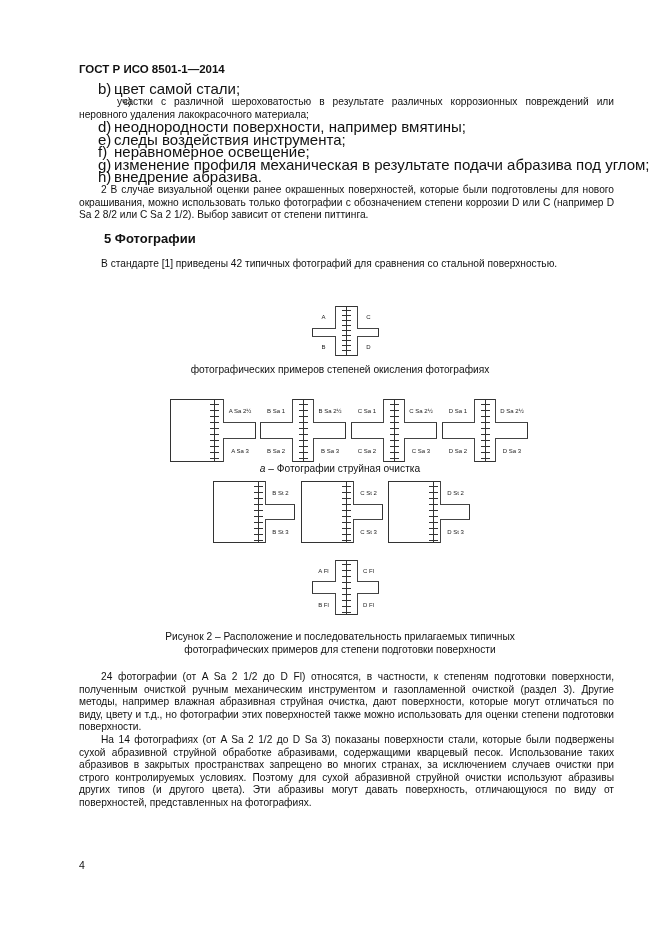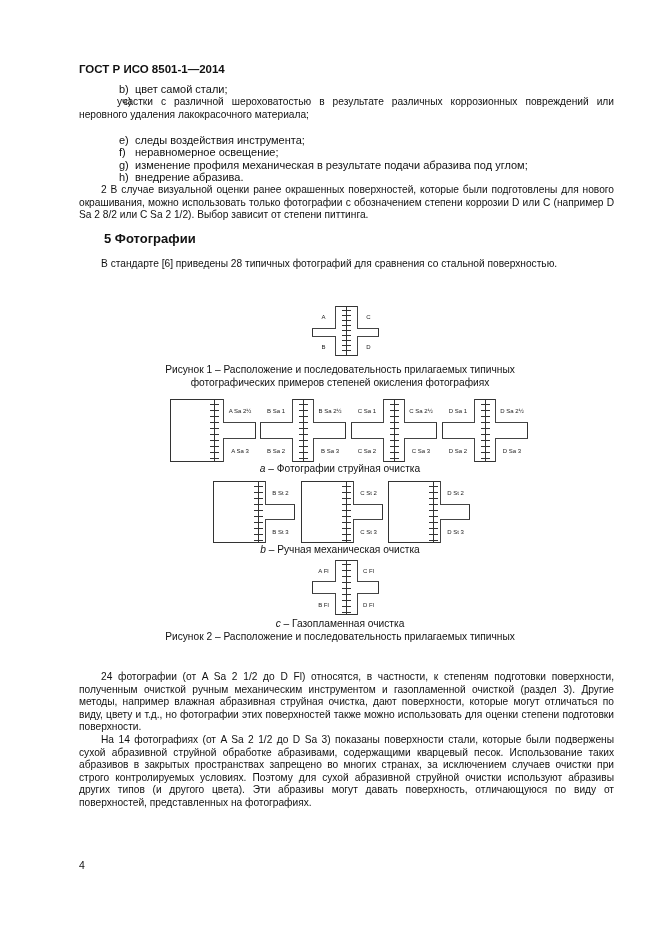--- a/index.html
+++ b/index.html
@@ -3,21 +3,21 @@
 <meta charset="utf-8">
 <style>
   html, body { margin: 0; padding: 0; background: #ffffff; }
   body { width: 661px; height: 936px; position: relative; overflow: hidden;
          font-family: "Liberation Sans", sans-serif; color: #111; }
   .page { position: absolute; left: 0; top: 0; width: 661px; height: 936px; }
   .hdr { position: absolute; left: 79px; top: 63px; font-size: 11.5px; font-weight: bold; }
   .txt { position: absolute; left: 79px; width: 535px; font-size: 10.2px; line-height: 12.6px; }
   .just { text-align: justify; text-align-last: left; }
   .ind { text-indent: 22px; }
-  .li { position: absolute; left: 119px; font-size: 11px; line-height: 12.6px; }
+  .li { position: absolute; left: 98px; font-size: 15px; line-height: 12.6px; }
   .li .mk { display: inline-block; width: 16px; }
   .sec { position: absolute; left: 104px; top: 231px; font-size: 13px; font-weight: bold; }
   .cap { position: absolute; left: 100px; width: 480px; text-align: center; font-size: 10.2px; line-height: 12.6px; }
   .cap i { font-style: italic; }
   .pg { position: absolute; left: 79px; top: 859px; font-size: 10.5px; }
 
   
   .fig { position: absolute; border: 1px solid #333; background: #fff; box-sizing: border-box; }
   .cell { position: absolute; border: 1px solid #444; background: #fff; box-sizing: border-box;
           font-size: 6px; display: flex; align-items: center; justify-content: center; color: #222; white-space: nowrap; }
@@ -27,51 +27,51 @@
 </style>
 </head>
 <body>
 
 <div class="page">
 
   <div class="hdr">ГОСТ Р ИСО 8501-1—2014</div>
 
   <div class="li" style="top:83px"><span class="mk">b)</span><span>цвет самой стали;</span></div>
   <div class="txt just" style="top:96px; text-indent:22px;"><span style="display:inline-block;width:16px;">c)</span><span>участки с различной шероховатостью в результате различных коррозионных повреждений или неровного удаления лакокрасочного материала;</span></div>
+  <div class="li" style="top:121px"><span class="mk">d)</span><span>неоднородности поверхности, например вмятины;</span></div>
   <div class="li" style="top:134px"><span class="mk">e)</span><span>следы воздействия инструмента;</span></div>
   <div class="li" style="top:146px"><span class="mk">f)</span><span>неравномерное освещение;</span></div>
   <div class="li" style="top:159px"><span class="mk">g)</span><span>изменение профиля механическая в результате подачи абразива под углом;</span></div>
   <div class="li" style="top:171px"><span class="mk">h)</span><span>внедрение абразива.</span></div>
 
   <div class="txt just ind" style="top:184px">2 В случае визуальной оценки ранее окрашенных поверхностей, которые были подготовлены для нового окрашивания, можно использовать только фотографии с обозначением степени коррозии D или С (например D Sa 2 8/2 или С Sa 2 1/2). Выбор зависит от степени питтинга.</div>
 
   <div class="sec">5 Фотографии</div>
 
-  <div class="txt just ind" style="top:258px">В стандарте [6] приведены 28 типичных фотографий для сравнения со стальной поверхностью.</div>
+  <div class="txt just ind" style="top:258px">В стандарте [1] приведены 42 типичных фотографий для сравнения со стальной поверхностью.</div>
 
   <div class="fig" style="left:312px; top:306px; width:67px; height:50px;">
     <div class="cell" style="left:-1px; top:-1px; width:24px; height:23px; border-top:none; border-left:none;">A</div>
     <div class="cell" style="right:-1px; top:-1px; width:22px; height:23px; border-top:none; border-right:none;">C</div>
     <div class="cell" style="left:-1px; bottom:-1px; width:24px; height:20px; border-bottom:none; border-left:none;">B</div>
     <div class="cell" style="right:-1px; bottom:-1px; width:22px; height:20px; border-bottom:none; border-right:none;">D</div>
     <div class="spine" style="left:29px; top:0; bottom:0;">
       <div class="tick" style="top:3px"></div>
         <div class="tick" style="top:8px"></div>
         <div class="tick" style="top:13px"></div>
         <div class="tick" style="top:18px"></div>
         <div class="tick" style="top:23px"></div>
         <div class="tick" style="top:28px"></div>
         <div class="tick" style="top:33px"></div>
         <div class="tick" style="top:38px"></div>
         <div class="tick" style="top:43px"></div>
     </div>
   </div>
 
   <div class="cap" style="top:364px">
-    <div>Рисунок 1 – Расположение и последовательность прилагаемых типичных</div>
     <div>фотографических примеров степеней окисления фотографиях</div>
   </div>
 
   <div class="fig" style="left:170px; top:399px; width:86px; height:63px;">
     <div class="cell" style="right:-1px; top:-1px; width:33px; height:24px; border-top:none; border-right:none;">A Sa 2½</div>
     <div class="cell" style="right:-1px; bottom:-1px; width:33px; height:24px; border-bottom:none; border-right:none;">A Sa 3</div>
     <div class="spine" style="left:39px; top:0; bottom:0;">
       <div class="tick" style="top:4px"></div>
         <div class="tick" style="top:10px"></div>
         <div class="tick" style="top:16px"></div>
@@ -188,43 +188,42 @@
         <div class="tick" style="top:22px"></div>
         <div class="tick" style="top:28px"></div>
         <div class="tick" style="top:34px"></div>
         <div class="tick" style="top:40px"></div>
         <div class="tick" style="top:46px"></div>
         <div class="tick" style="top:52px"></div>
         <div class="tick" style="top:58px"></div>
     </div>
   </div>
 
-  <div class="cap" style="top:544px"><i>b</i><span> – Ручная механическая очистка</span></div>
 
   <div class="fig" style="left:312px; top:560px; width:67px; height:55px;">
     <div class="cell" style="left:-1px; top:-1px; width:24px; height:22px; border-top:none; border-left:none;">A Fl</div>
     <div class="cell" style="right:-1px; top:-1px; width:22px; height:22px; border-top:none; border-right:none;">C Fl</div>
     <div class="cell" style="left:-1px; bottom:-1px; width:24px; height:22px; border-bottom:none; border-left:none;">B Fl</div>
     <div class="cell" style="right:-1px; bottom:-1px; width:22px; height:22px; border-bottom:none; border-right:none;">D Fl</div>
     <div class="spine" style="left:29px; top:0; bottom:0;">
       <div class="tick" style="top:3px"></div>
         <div class="tick" style="top:9px"></div>
         <div class="tick" style="top:15px"></div>
         <div class="tick" style="top:21px"></div>
         <div class="tick" style="top:27px"></div>
         <div class="tick" style="top:33px"></div>
         <div class="tick" style="top:39px"></div>
         <div class="tick" style="top:45px"></div>
         <div class="tick" style="top:51px"></div>
     </div>
   </div>
 
-  <div class="cap" style="top:618px"><i>c</i><span> – Газопламенная очистка</span></div>
 
   <div class="cap" style="top:631px">
     <div>Рисунок 2 – Расположение и последовательность прилагаемых типичных</div>
+    <div>фотографических примеров для степени подготовки поверхности</div>
   </div>
 
   <div class="txt just ind" style="top:671px">24 фотографии (от A Sa 2 1/2 до D Fl) относятся, в частности, к степеням подготовки поверхности, полученным очисткой ручным механическим инструментом и газопламенной очисткой (раздел 3). Другие методы, например влажная абразивная струйная очистка, дают поверхности, которые могут отличаться по виду, цвету и т.д., но фотографии этих поверхностей также можно использовать для оценки степени подготовки поверхности.</div>
   <div class="txt just ind" style="top:734px">На 14 фотографиях (от A Sa 2 1/2 до D Sa 3) показаны поверхности стали, которые были подвержены сухой абразивной струйной обработке абразивами, содержащими кварцевый песок. Использование таких абразивов в закрытых пространствах запрещено во многих странах, за исключением случаев очистки при строго контролируемых условиях. Поэтому для сухой абразивной струйной очистки используют абразивы других типов (и другого цвета). Эти абразивы могут давать поверхность, отличающуюся по виду от поверхностей, представленных на фотографиях.</div>
 
   <div class="pg">4</div>
 </div>
 
 </body></html>

